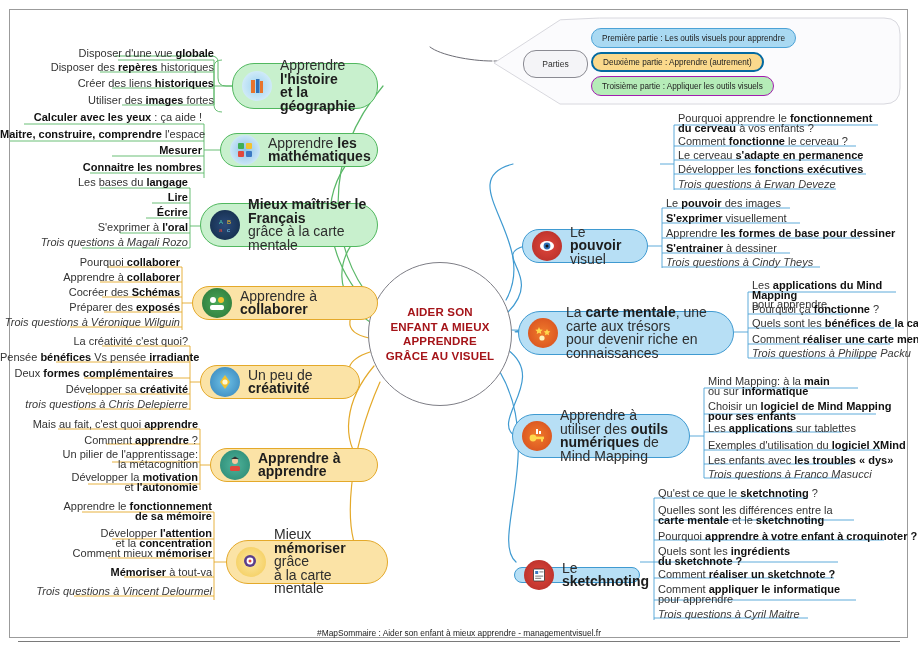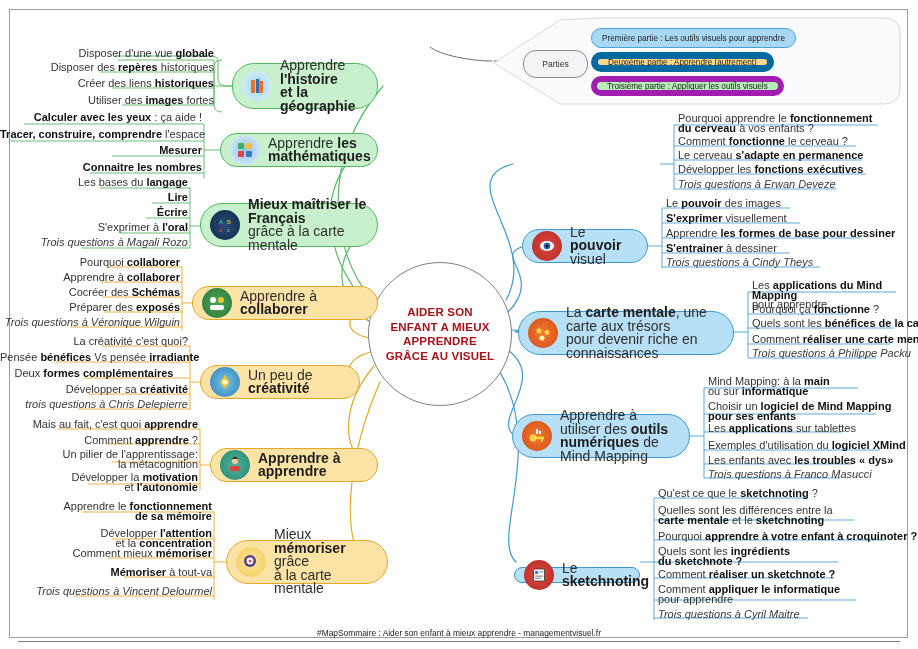--- a/index.html
+++ b/index.html
@@ -30,22 +30,22 @@
   .leaf i{font-style:italic;color:#3a3a3a;}
   .leaf.two{white-space:normal;}
   .leaf-r{text-align:right;}
   .leaf-l{text-align:left;}
   #parties-label{position:absolute;left:523px;top:50px;width:63px;height:26px;border-radius:13px;
     border:1px solid #8a8a92;background:#f4f4f7;display:flex;align-items:center;justify-content:center;
     font-size:8.5px;color:#2f2f2f;}
   .pitem{position:absolute;height:20px;border-radius:10px;display:flex;align-items:center;
     padding:0 10px;font-size:8.2px;color:#222;box-sizing:border-box;}
   .p1{background:#a9d9f2;border:1px solid #4ca2d6;left:591px;top:28px;}
-  .p2{background:#fbd98c;border:7px solid #0369a1;left:591px;top:52px;}
-  .p3{background:#b5ecb8;border:6px solid #a21caf;left:591px;top:76px;}
+  .p2{background:#fbd98c;border:2px solid #0369a1;left:591px;top:52px;}
+  .p3{background:#b5ecb8;border:1px solid #a21caf;left:591px;top:76px;}
 
   #footer{position:absolute;left:0;top:628px;width:918px;text-align:center;font-size:8.4px;color:#222;}
   #footer-rule{position:absolute;left:18px;top:641px;width:882px;height:1px;background:#7a7a7a;}
 </style>
 </head>
 <body>
 
 <div id="page">
   <div id="frame"></div>
 
@@ -304,21 +304,21 @@
     </span>
     <span class="lbl">Le <b>sketchnoting</b></span>
   </div>
 
   <div class="leaf leaf-r" style="left:0px;top:49px;width:214px;">Disposer d'une vue <b>globale</b></div>
   <div class="leaf leaf-r" style="left:0px;top:63px;width:214px;">Disposer des <b>repères</b> historiques</div>
   <div class="leaf leaf-r" style="left:0px;top:79px;width:214px;">Créer des liens <b>historiques</b></div>
   <div class="leaf leaf-r" style="left:0px;top:96px;width:214px;">Utiliser des <b>images</b> fortes</div>
 
   <div class="leaf leaf-r" style="left:0px;top:113px;width:202px;"><b>Calculer avec les yeux</b> : ça aide !</div>
-  <div class="leaf leaf-r" style="left:0px;top:130px;width:202px;"><b>Tracer, construire, comprendre</b> l'espace</div>
+  <div class="leaf leaf-r" style="left:0px;top:130px;width:202px;"><b>Maitre, construire, comprendre</b> l'espace</div>
   <div class="leaf leaf-r" style="left:0px;top:146px;width:202px;"><b>Mesurer</b></div>
   <div class="leaf leaf-r" style="left:0px;top:163px;width:202px;"><b>Connaitre les nombres</b></div>
 
   <div class="leaf leaf-r" style="left:0px;top:178px;width:188px;">Les bases du <b>langage</b></div>
   <div class="leaf leaf-r" style="left:0px;top:193px;width:188px;"><b>Lire</b></div>
   <div class="leaf leaf-r" style="left:0px;top:208px;width:188px;"><b>Écrire</b></div>
   <div class="leaf leaf-r" style="left:0px;top:223px;width:188px;">S'exprimer à <b>l'oral</b></div>
   <div class="leaf leaf-r" style="left:0px;top:238px;width:188px;"><i>Trois questions à Magali Rozo</i></div>
 
   <div class="leaf leaf-r" style="left:0px;top:258px;width:180px;">Pourquoi <b>collaborer</b></div>

